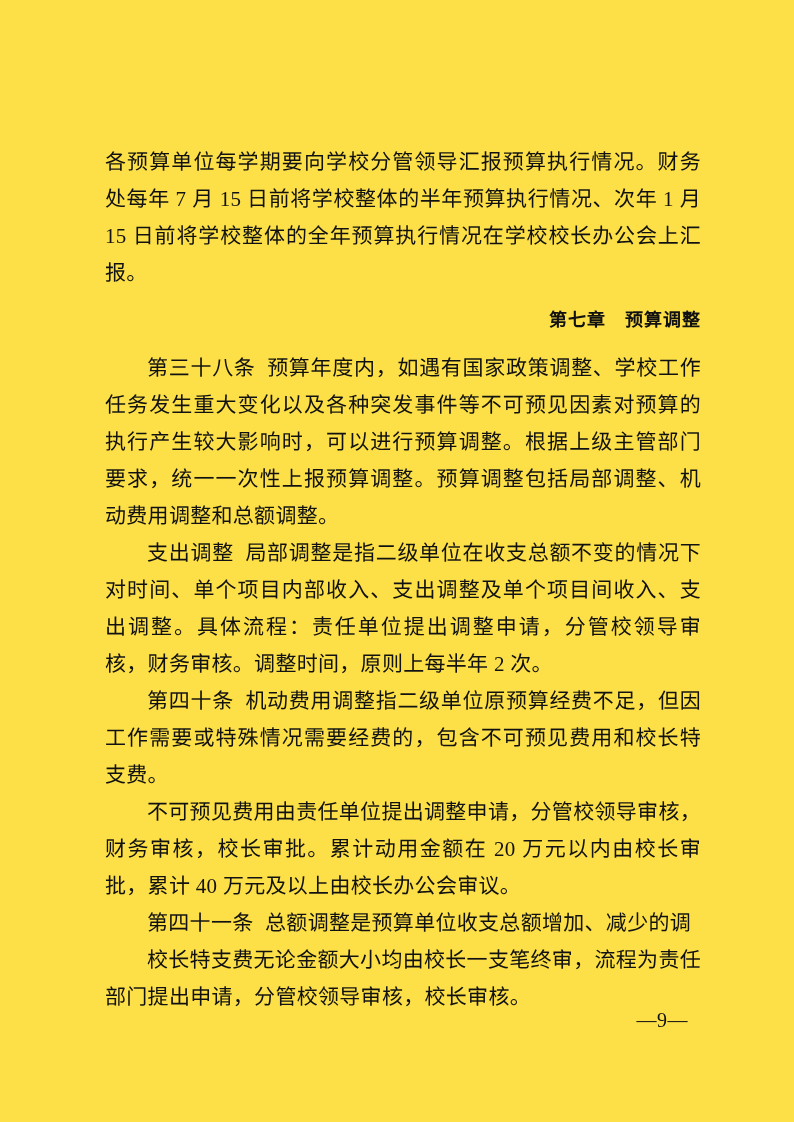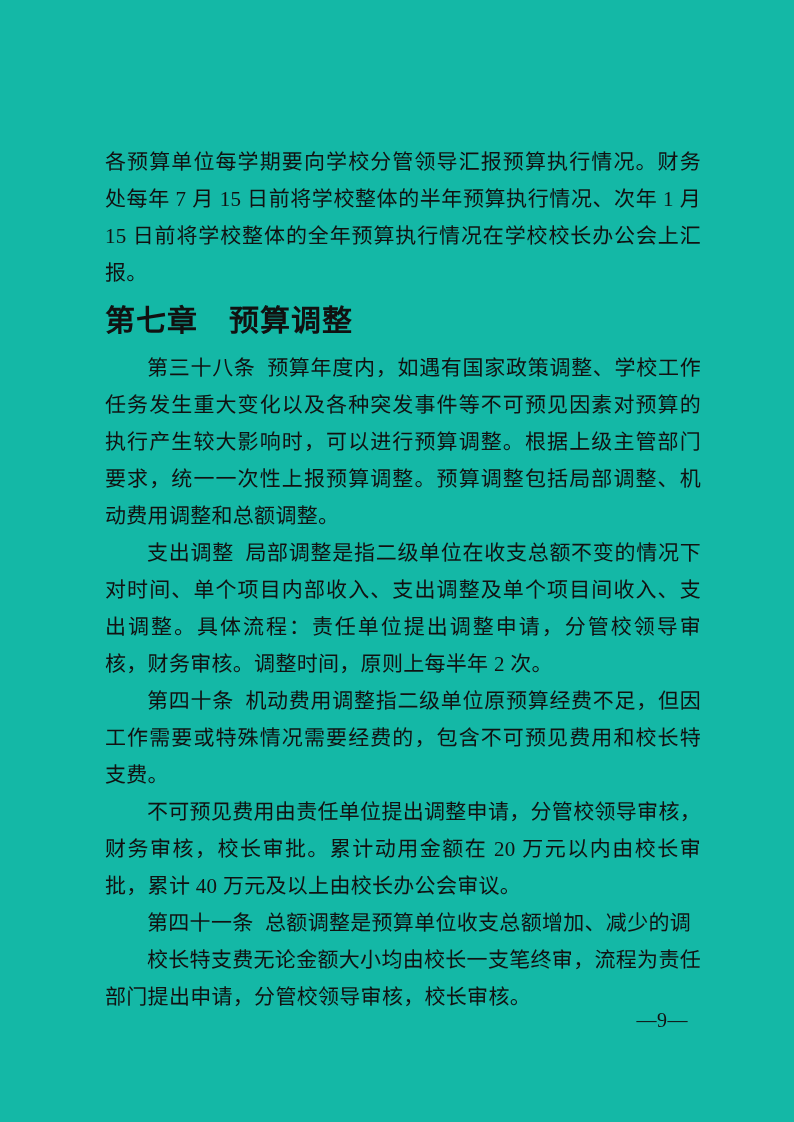--- a/index.html
+++ b/index.html
@@ -4,21 +4,21 @@
 <style>
   html, body {
     margin: 0;
     padding: 0;
     background: #ffffff;
   }
   .page {
     position: relative;
     width: 794px;
     height: 1122px;
-    background: #14b8a6;
+    background: #fde047;
     overflow: hidden;
     font-family: "Liberation Serif", "DejaVu Serif", serif;
     color: #111111;
   }
   .content {
     position: absolute;
     left: 105px;
     top: 144px;
     width: 596px;
     font-size: 21px;
@@ -30,24 +30,24 @@
   .content p {
     margin: 0;
   }
   .para {
     text-indent: 0;
   }
   .para.indent {
     text-indent: 2em;
   }
   .chapter-heading {
-    text-align: left;
+    text-align: right;
     font-family: Liberation Serif, serif;
     font-weight: bold;
-    font-size: 30px;
+    font-size: 18px;
     line-height: 37px;
     margin: 10px 0 11px 0 !important;
     text-indent: 0 !important;
     letter-spacing: 1px;
   }
   .article-label {
     font-weight: normal;
     margin-right: 0.55em;
   }
   .page-number {

